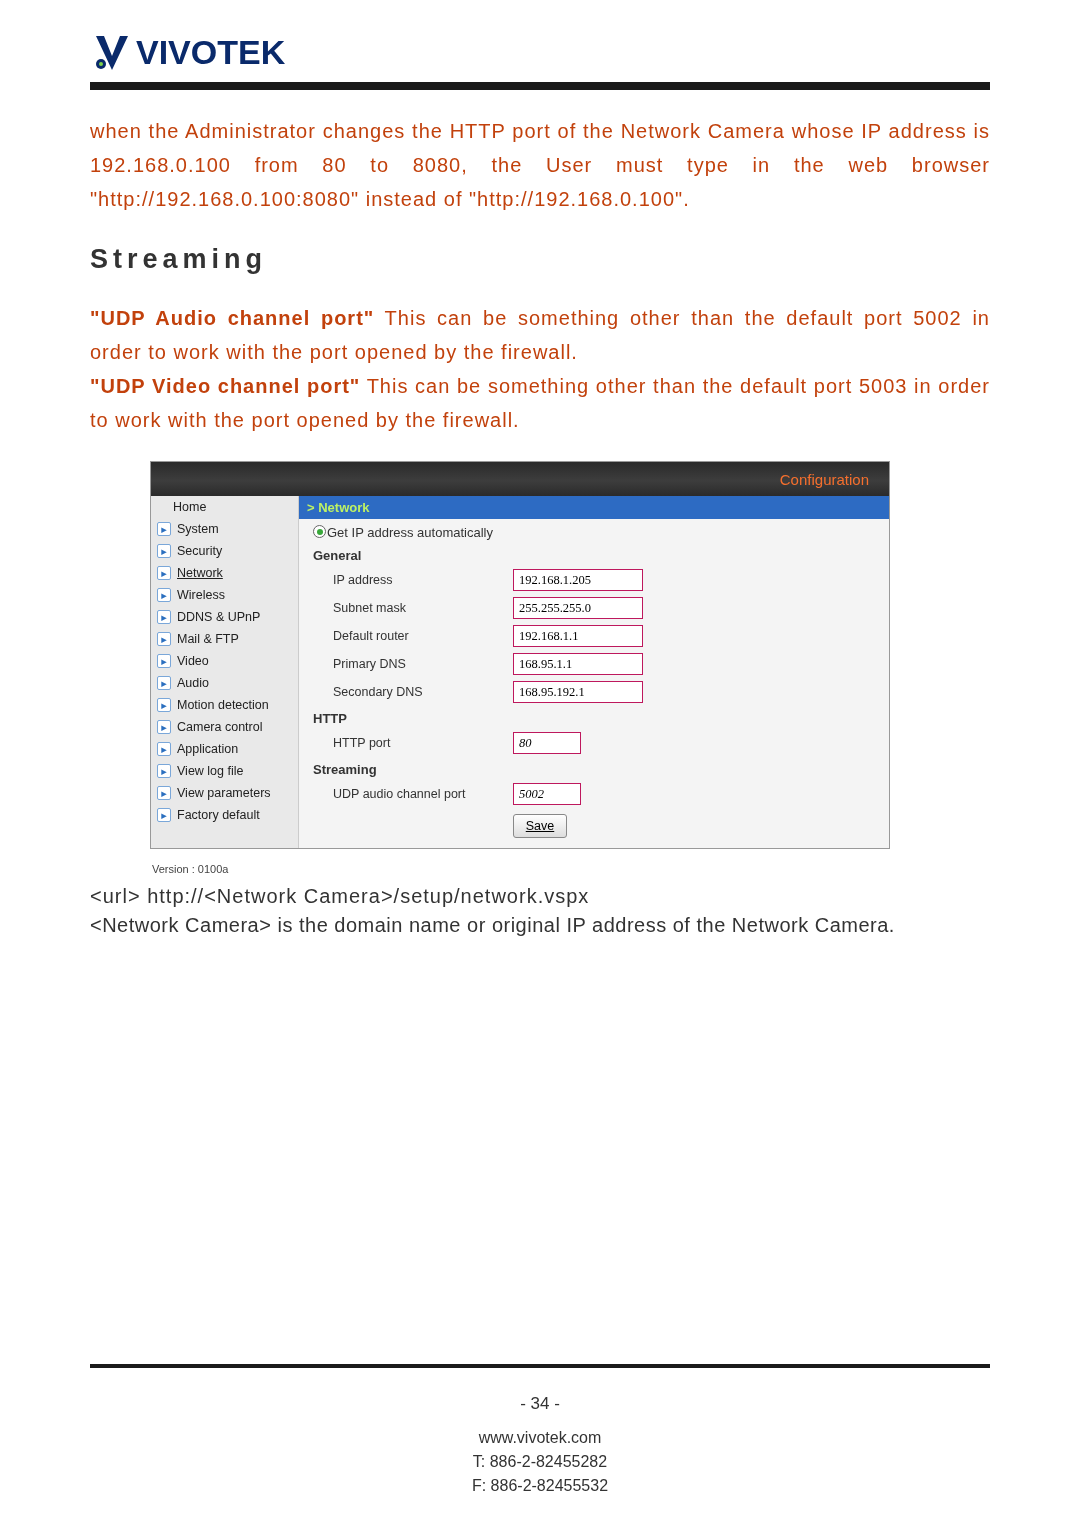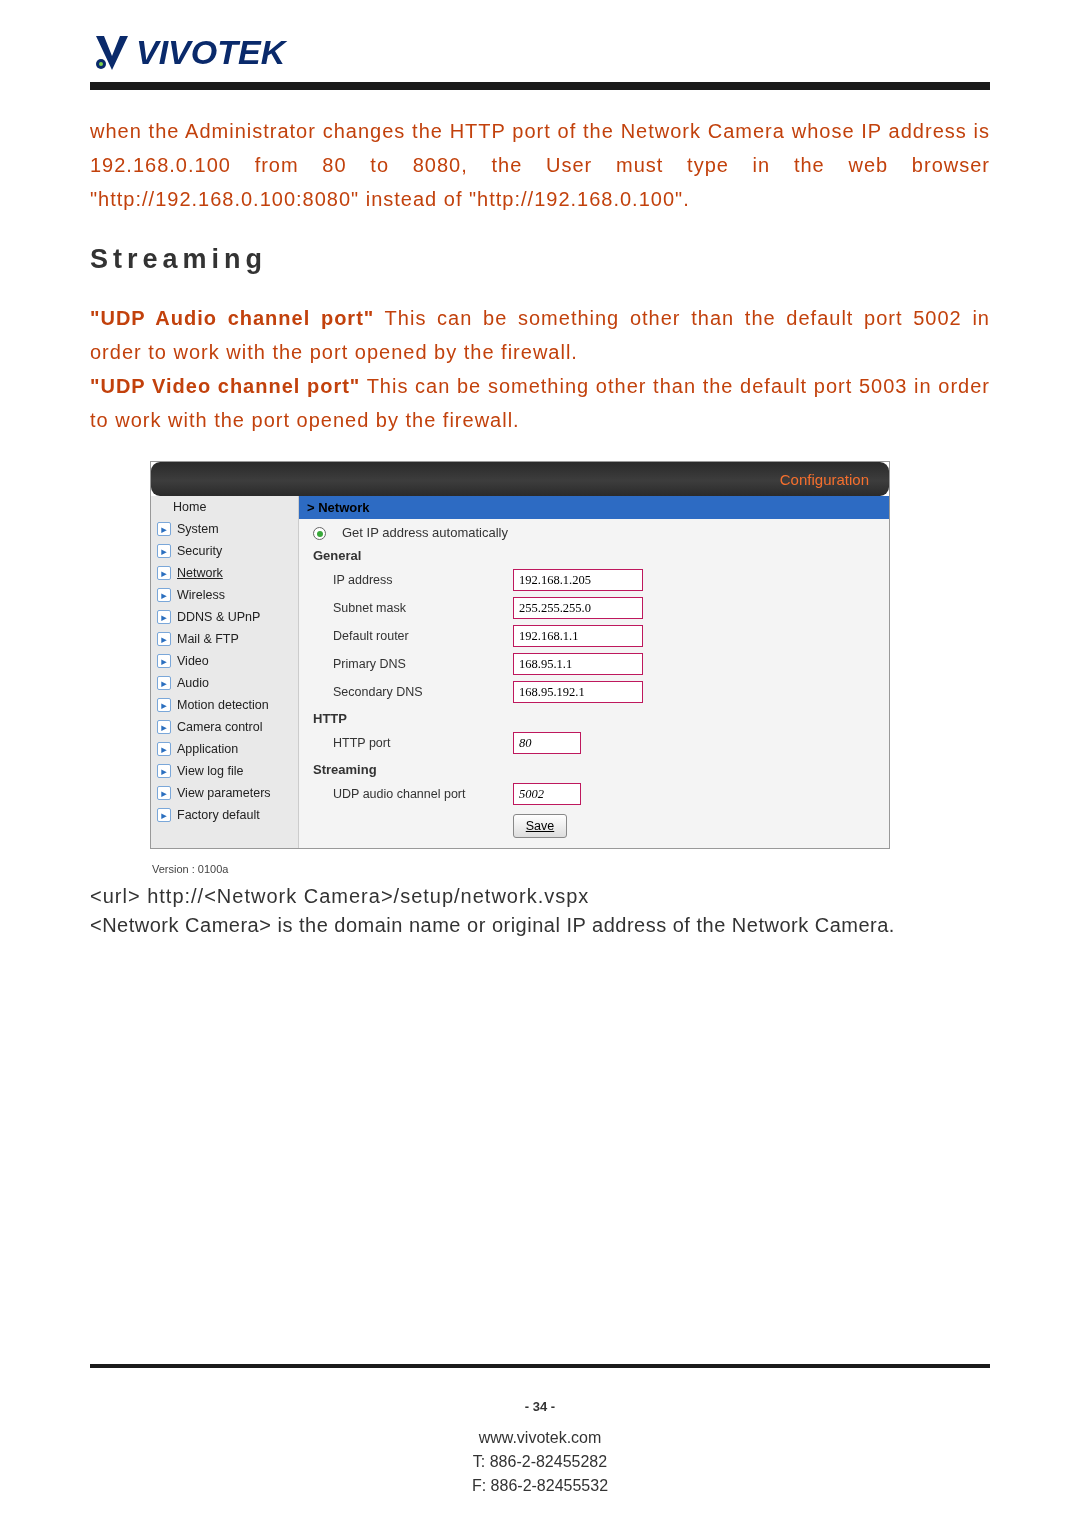--- a/index.html
+++ b/index.html
@@ -12,21 +12,21 @@
     position: relative;
     padding: 30px 90px 30px 90px;
   }
   .logo-row { display: flex; align-items: center; margin-bottom: 8px; }
   .logo-mark {
     width: 44px; height: 44px; position: relative; margin-right: 2px;
   }
   .logo-mark svg { width: 44px; height: 44px; }
   .logo-text {
     font-size: 34px; font-weight: 900; letter-spacing: 0px;
-    color: #0a2a6b; font-style: italic;
+    color: #0a2a6b; 
   }
   .thick-hr {
     height: 8px; background: #1a1a1a; border: none; margin-bottom: 24px;
   }
   .thin-hr {
     height: 4px; background: #1a1a1a; border: none; margin-top: 40px; margin-bottom: 20px;
   }
   .body-text {
     font-size: 20px; line-height: 1.7; letter-spacing: 1px;
     text-align: justify; color: #c2410c;
@@ -38,46 +38,46 @@
   }
   .bold { font-weight: bold; }
   .screenshot {
     width: 740px; margin: 24px 0 6px 60px;
     border: 1px solid #999; background: #fff;
     font-family: Tahoma, Verdana, sans-serif; font-size: 13px;
   }
   .scr-header {
     background: linear-gradient(#2a2a2a,#3d3d3d 55%,#2a2a2a);
     color: #f56f2d; height: 34px; display: flex; align-items: center;
-    justify-content: flex-end; padding-right: 20px; font-size: 15px; border-radius: 9px;
+    justify-content: flex-end; padding-right: 20px; font-size: 15px;
   }
   .scr-body { display: flex; background: #f4f4f4; }
   .sidebar {
     width: 148px; background: #e9e9e9; padding: 0 0 8px 0;
     border-right: 1px solid #ccc;
   }
   .side-item {
     display: flex; align-items: center; gap: 6px; padding: 4px 0 4px 6px;
     font-size: 12.5px; color: #222;
   }
   .side-item.home { padding-left: 22px; }
   .arrow-icon {
     width: 14px; height: 14px; background:#fff; border:1px solid #7aa7d9; border-radius:2px;
     display:inline-flex; align-items:center; justify-content:center;
     color:#2b6fbf; font-size:11px; line-height:1;
   }
   .side-item.active span.lbl { text-decoration: underline; }
   .version { font-size: 11px; color:#444; padding: 8px 0 4px 2px;}
   .main-area { flex:1; padding: 0; }
   .crumb {
-    background:#2d6bc3; color:#000000; font-size:13px; font-weight:bold;
+    background:#2d6bc3; color:#bef264; font-size:13px; font-weight:bold;
     padding:4px 8px;
   }
   .form-area { padding: 6px 6px 10px 14px; display:flex; flex-direction:column; gap:6px; font-size:13px;}
-  .radio-row { display:flex; align-items:flex-end; gap:16px; }
+  .radio-row { display:flex; align-items:flex-start; gap:1px; }
   .radio-row .dot {
     width:13px; height:13px; border:1px solid #666; border-radius:50%;
     display:inline-flex; align-items:center; justify-content:center; background:#fff;
   }
   .radio-row .dot.sel::after{ content:""; width:6px; height:6px; background:#39a83a; border-radius:50%; display:block;}
   .subhead { font-weight:bold; font-size:13px; margin-top:2px;}
   .field-row { display:flex; align-items:center; }
   .field-label { width:200px; padding-left:20px; font-size:12.5px; }
   .field-input {
     width:130px; height:22px; background:#fff; border:1px solid #be185d;
@@ -85,21 +85,21 @@
   }
   .field-input.narrow { width: 68px; font-style: italic; }
   .save-btn {
     width:54px; height:24px; background:linear-gradient(#fff,#ddd);
     border:1px solid #888; border-radius:3px; font-size:12.5px;
     display:flex; align-items:center; justify-content:center;
     margin-left:200px; margin-top:3px;text-decoration:underline;
   }
   .bottom-url { font-size: 20px; letter-spacing: 1px; margin-top:6px;}
   .footer { position:absolute; bottom:30px; left:0; right:0; text-align:center;}
-  .page-num { font-weight:bold; font-size:13px; margin-bottom:12px;}
+  .page-num { font-weight:normal; font-size:17px; margin-bottom:12px;}
   .footer-lines { font-size:16px; line-height:1.5;}
 </style>
 </head>
 <body>
 
 <div class="logo-row">
   <div class="logo-mark">
     <svg viewBox="0 0 44 44">
       <path d="M6 6 L22 40 L38 6 L30 6 L22 26 L14 6 Z" fill="#0a2a6b"></path>
       <circle cx="11" cy="34" r="5" fill="#0a2a6b"></circle>

